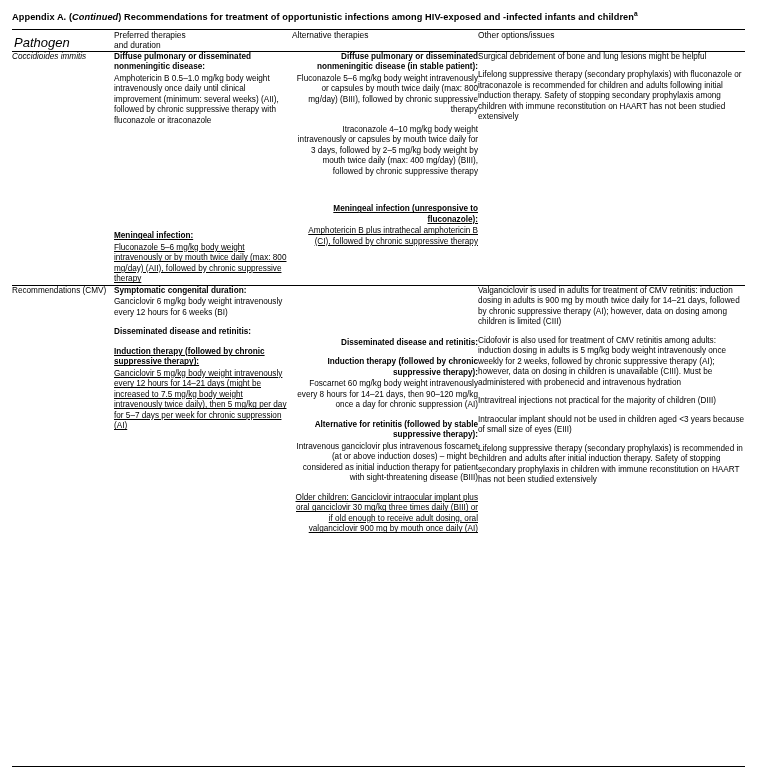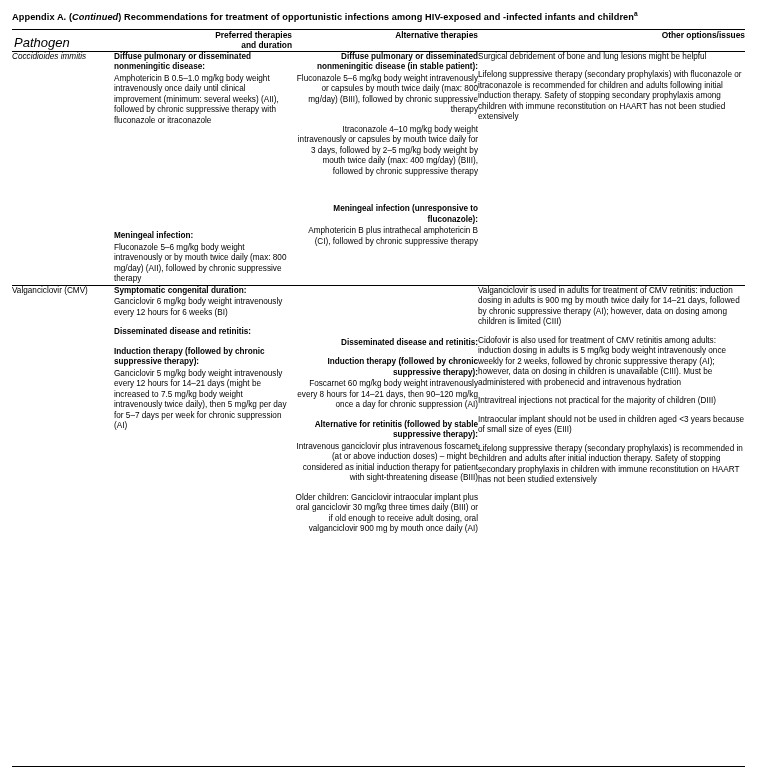--- a/index.html
+++ b/index.html
@@ -39,42 +39,42 @@
     table-layout: fixed;
   }
   table.main td, table.main th {
     vertical-align: top;
     padding: 0;
   }
   .rule-top { border-top: 1.1px solid #000; }
   .rule-thin-bot { border-bottom: 0.7px solid #000; }
 
   thead th {
-    font-weight: bold;
+    font-weight: normal;
     font-size: 8.4px;
-    text-align: right;
+    text-align: left;
     padding: 4px 6px 5px 6px;
     line-height: 1.22;
   }
   thead th.pathogen-h {
     text-align: left;
     font-weight: normal;
     font-style: italic;
     font-size: 13px;
     vertical-align: bottom;
     padding-left: 2px;
   }
 
   td.c-pathogen { width: 102px; padding: 6px 6px 6px 2px; }
   td.c-pref     { width: 168px; padding: 6px 10px 6px 4px; }
   td.c-alt      { width: 176px; padding: 6px 10px 6px 4px; text-align: right; }
   td.c-other    { width: 295px; padding: 6px 4px 6px 6px; margin-top: 48px; }
 
   .blk { margin: 0 0 9px 0; }
-  .blk:last-child { margin-bottom: 0; }
+  .blk:last-child { margin-bottom: 0; text-decoration: underline; }
   .hd { font-weight: bold; display: block; margin-bottom: 1px; }
   .ital { font-style: italic; }
   .spacer-lg { height: 96px; }
   .spacer-md { height: 52px; }
   .spacer-sm { height: 18px; }
   p { margin: 0 0 8px 0; }
   p:last-child { margin-bottom: 0; }
   .bottom-rule {
     position: absolute;
     left: 12px;
@@ -142,21 +142,21 @@
           </div>
         </td>
         <td class="c-other">
           <p>Surgical debridement of bone and lung lesions might be helpful</p>
           <p>Lifelong suppressive therapy (secondary prophylaxis) with fluconazole or itraconazole is recommended for children and adults following initial induction therapy. Safety of stopping secondary prophylaxis among children with immune reconstitution on HAART has not been studied extensively</p>
         </td>
       </tr>
 
       <tr>
         <td class="c-pathogen">
-          <span>Valganciclovir (CMV)</span>
+          <span>Recommendations (CMV)</span>
         </td>
         <td class="c-pref">
           <div class="blk">
             <span class="hd">Symptomatic congenital duration:</span>
             <span>Ganciclovir 6 mg/kg body weight intravenously every 12 hours for 6 weeks (BI)</span>
           </div>
           <div class="blk">
             <span class="hd">Disseminated disease and retinitis:</span>
           </div>
           <div class="blk">

